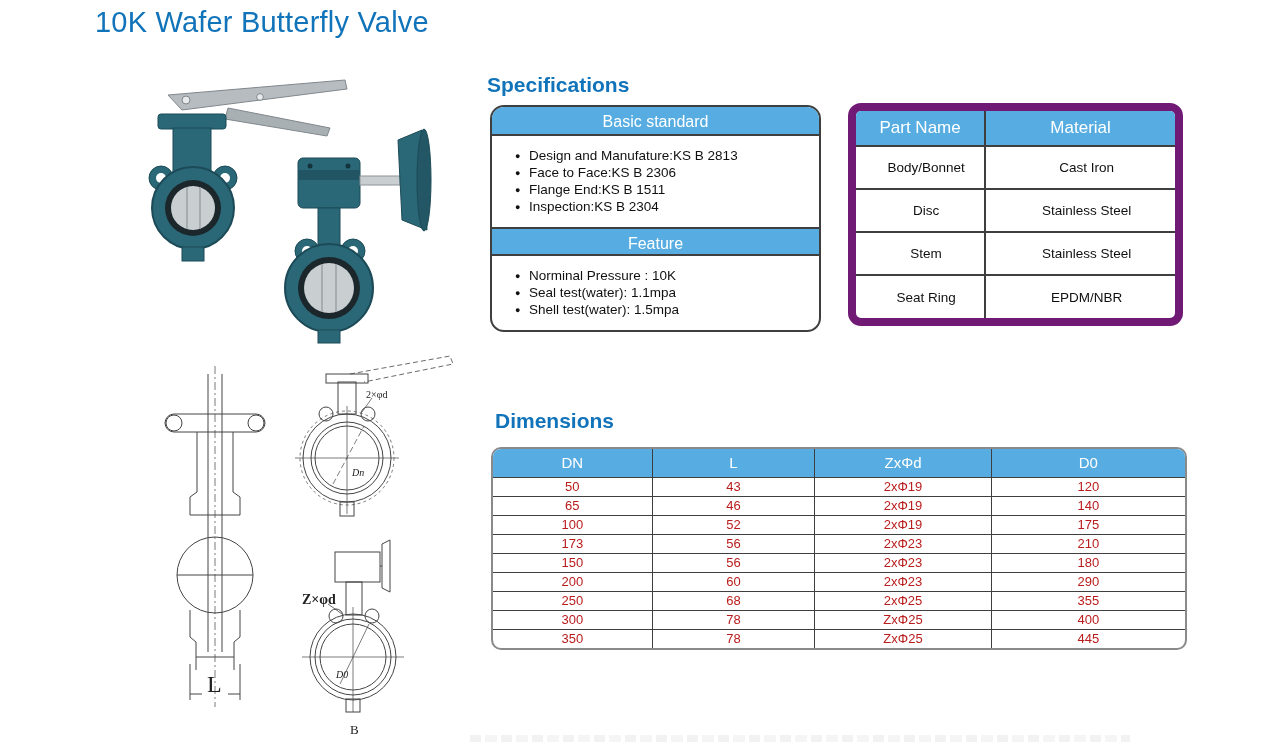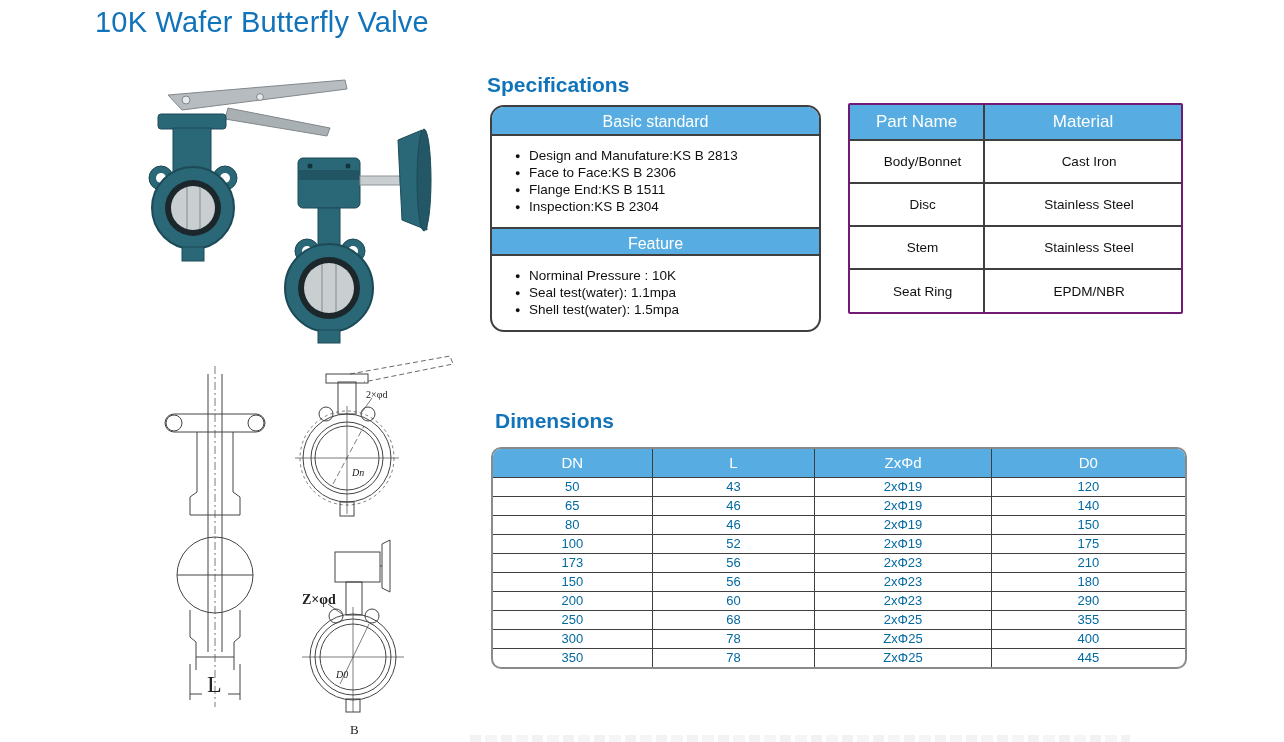--- a/index.html
+++ b/index.html
@@ -38,21 +38,21 @@
   ul.bullets li {
     position:relative; padding-left:14px; font-size:13.5px; line-height:17px; color:#101010;
   }
   ul.bullets li::before {
     content:"●"; position:absolute; left:0; top:1px; font-size:9px; color:#101010;
   }
 
   
   .parts-wrap {
     position:absolute; left:848px; top:103px; width:335px;
-    border:2px solid #701a75; border-radius:2px; overflow:hidden; background:#fff;
+    border:8px solid #701a75; border-radius:13px; overflow:hidden; background:#fff;
   }
   .parts-wrap table { width:100%; border-collapse:collapse; }
   .parts-wrap th {
     background:var(--header-blue,#57ade2); color:#fff; font-weight:normal;
     font-size:17px; height:35px; text-align:center;
   }
   .parts-wrap th + th, .parts-wrap td + td { border-left:2px solid #3f3f3f; }
   .parts-wrap td {
     font-size:13.5px; height:43px; text-align:center; color:#101010;
     border-top:2px solid #3f3f3f;
@@ -64,21 +64,21 @@
   .dims-wrap {
     position:absolute; left:491px; top:447px; width:696px;
     border:2px solid #8a8a8a; border-radius:10px; overflow:hidden; background:#fff;
   }
   .dims-wrap table { width:100%; border-collapse:collapse; }
   .dims-wrap th {
     background:var(--header-blue,#57ade2); color:#fff; font-weight:normal;
     font-size:15px; height:28px; text-align:center;
   }
   .dims-wrap td {
-    font-size:13px; height:19px; text-align:center; color:#0369a1;
+    font-size:13px; height:19px; text-align:center; color:#b91c1c;
     border-top:1.5px solid #3f3f3f; padding:0;
   }
   .dims-wrap th + th, .dims-wrap td + td { border-left:1.5px solid #3f3f3f; }
   .dims-wrap col.c1 { width:23%; } .dims-wrap col.c2 { width:23.5%; }
   .dims-wrap col.c3 { width:25.5%; } .dims-wrap col.c4 { width:28%; }
 
   
   .photo-area    { position:absolute; left:140px; top:70px;  width:330px; height:275px; }
   .drawing-area  { position:absolute; left:150px; top:352px; width:320px; height:390px; }
   .drawing-area text { font-family:"Liberation Serif", serif; fill:#222; }
@@ -274,26 +274,20 @@
             <td>2xΦ19</td>
             <td>120</td>
           </tr>
           <tr>
             <td>65</td>
             <td>46</td>
             <td>2xΦ19</td>
             <td>140</td>
           </tr>
           <tr>
-            <td>80</td>
-            <td>46</td>
-            <td>2xΦ19</td>
-            <td>150</td>
-          </tr>
-          <tr>
             <td>100</td>
             <td>52</td>
             <td>2xΦ19</td>
             <td>175</td>
           </tr>
           <tr>
             <td>173</td>
             <td>56</td>
             <td>2xΦ23</td>
             <td>210</td>

